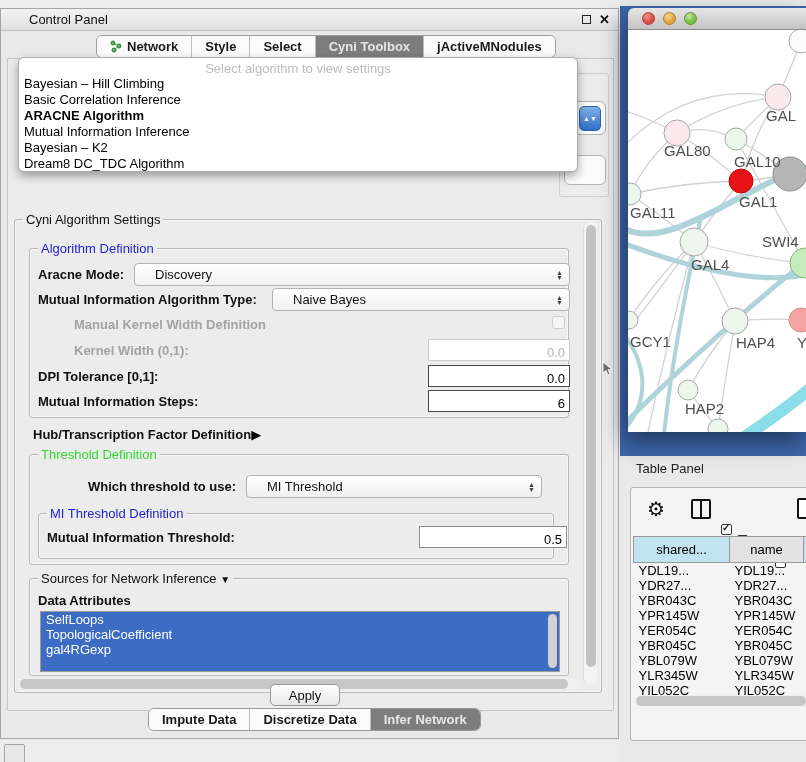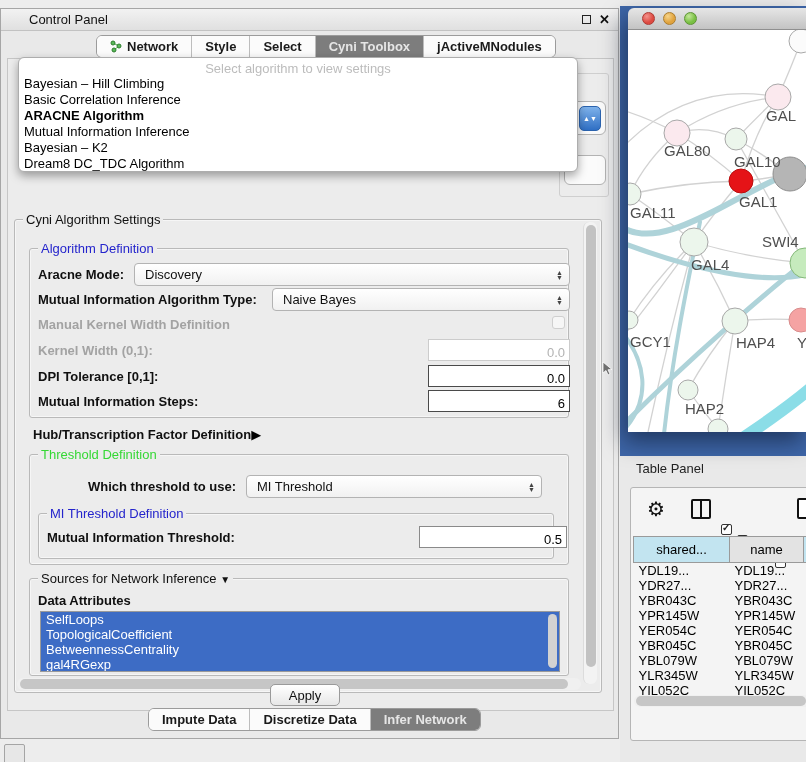--- a/index.html
+++ b/index.html
@@ -32,25 +32,25 @@
 
   
   .grp { position:absolute; border:1px solid #b9b9b9; border-radius:3px;
          box-shadow:inset 0 0 0 1px #f6f6f6; }
   .grp > .legend { position:absolute; top:-8px; left:8px; background:#ececec; padding:0 3px;
                    font-size:13px; color:#111; white-space:nowrap; }
   .legend.blue { color:#2424cc; }
   .legend.green { color:#35d835; }
 
   .lbl { font-size:13px; font-weight:bold; color:#101010; white-space:nowrap; }
-  .lbl.dis { color:#a3a3a3; }
+  .lbl.dis { color:#a3a3a3;margin-left:36px; }
 
   .combo { background:linear-gradient(#ffffff,#f1f1f1); border:1px solid #b3b3b3;
            border-radius:4px; display:flex; align-items:center; font-size:13px; color:#111;
-           padding-left:10px; }
+           padding-left:20px; }
   .combo .spin { margin-left:auto; margin-right:6px; display:flex; flex-direction:column;
                  line-height:5px; font-size:7px; color:#444; }
   .field { background:#fff; border:1px solid #4a4a4a; font-size:13px; color:#000;
            display:flex; align-items:flex-end; justify-content:flex-end; padding-right:4px; }
   .field.dis { border:1px solid #cccccc; color:#b3b3b3; }
   .checkbox { width:13px; height:13px; border:1px solid #cfcfcf; border-radius:3px; background:#f6f6f6; }
 
   .vtrack { background:#f3f3f3; border-left:1px solid #dcdcdc; border-radius:6px; }
   .vthumb { background:#c2c2c2; border-radius:5px; }
   .htrack { background:#f0f0f0; border-radius:6px; }
@@ -232,21 +232,20 @@
         <div class="grp" style="left:14px; top:358px; width:540px; height:98px;">
           <span class="legend">
             <span>Sources for Network Inference</span>
             <span style="font-size:10px;">▼</span>
           </span>
           <span class="abs lbl" style="left:8px; top:14px;">Data Attributes</span>
           <div class="abs listbox" style="left:10px; top:32px; width:520px; height:61px;" id="attr-list">
             <div class="abs" style="right:2px; top:2px; width:9px; height:54px; background:#d2d2d2; border-radius:5px;"></div>
           <div class="item">SelfLoops</div>
               <div class="item">TopologicalCoefficient</div>
-              <div class="item">BetweennessCentrality</div>
               <div class="item">gal4RGexp</div>
             </div>
         </div>
 
         <div class="abs htrack" style="left:2px; top:458px; width:564px; height:12px;">
           <div class="abs hthumb" style="left:3px; top:1px; width:548px; height:10px;"></div>
         </div>
       </div>
 
       <div class="abs btn" style="left:262px; top:625px; width:70px; height:22px;">

